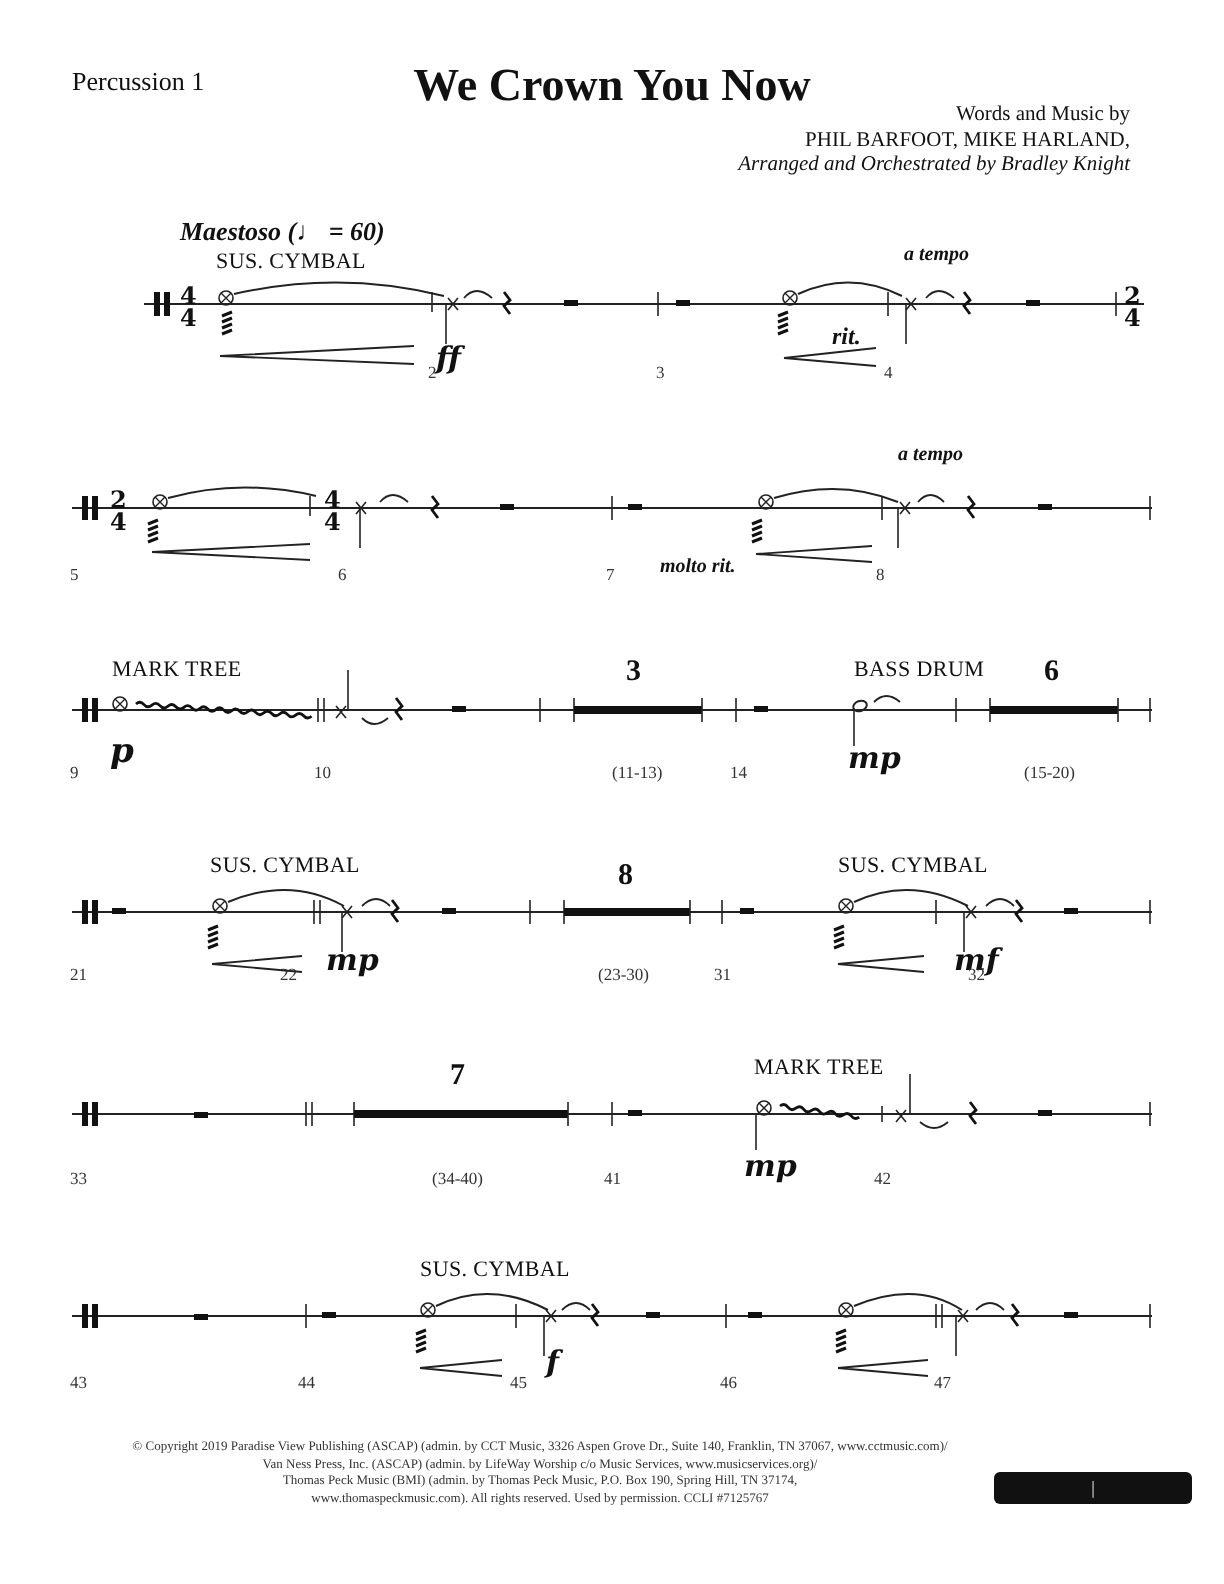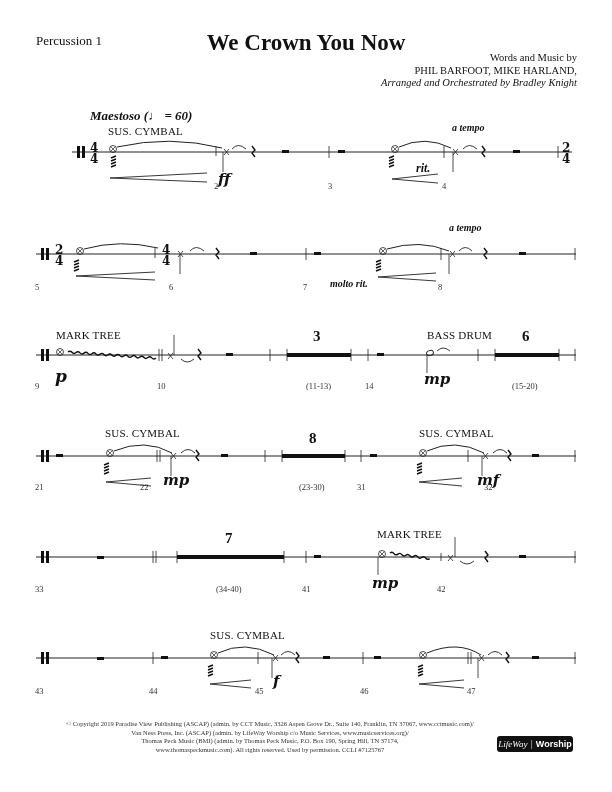--- a/index.html
+++ b/index.html
@@ -1,34 +1,34 @@
 <!DOCTYPE html>
 <html><head>
 <meta charset="utf-8">
 <style>
   html, body { margin: 0; padding: 0; background: #ffffff; }
   body { width: 612px; height: 792px; position: relative; overflow: hidden;
          font-family: "Liberation Serif", "DejaVu Serif", serif; color: #111; }
   .abs { position: absolute; white-space: nowrap; }
   .part { left: 36px; top: 33px; font-size: 13px; }
   .title { left: 0; width: 612px; top: 30px; text-align: center; font-size: 23px; font-weight: bold; }
-  .credits { right: 35px; top: 52px; text-align: right; font-size: 10.5px; line-height: 12.5px; }
+  .credits { right: 47px; top: 52px; text-align: right; font-size: 10.5px; line-height: 12.5px; }
   .credits .arr { font-style: italic; }
   .ital { font-style: italic; font-weight: bold; font-size: 10px; }
   .instr { font-size: 11px; letter-spacing: 0.2px; }
   .mnum { font-size: 8.5px; color: #333; }
   .mrange { font-size: 8.5px; color: #333; }
   .mrcount { font-size: 15px; font-weight: bold; }
   .dyn { font-style: italic; font-weight: bold; font-size: 15px; font-family: "DejaVu Serif", serif; }
   .tempo-mark { font-size: 13px; }
   svg.staff { position: absolute; left: 0; width: 612px; overflow: visible; }
   .footer { left: 0; width: 540px; top: 720px; text-align: center; font-size: 6.5px; line-height: 8.5px; color: #333; }
-  .logo { left: 497px; top: 736px; width: 76px; height: 16px; background: #111; color: #fff;
+  .logo { left: 497px; top: 736px; width: 99px; height: 16px; background: #111; color: #fff;
           border-radius: 3px; font-family: "Liberation Sans", sans-serif; font-size: 9px;
-          display: flex; align-items: center; justify-content: center; gap: 3px; }
+          display: flex; align-items: center; justify-content: center; gap: 3px; flex-direction: column; }
   .logo .sep { opacity: 0.6; }
   .logo .a { font-family: "Liberation Serif", serif; font-style: italic; }
   .logo .b { font-weight: bold; }
 </style>
 </head>
 <body>
 
 <div class="abs part">Percussion 1</div>
 <div class="abs title">We Crown You Now</div>
 <div class="abs credits">

